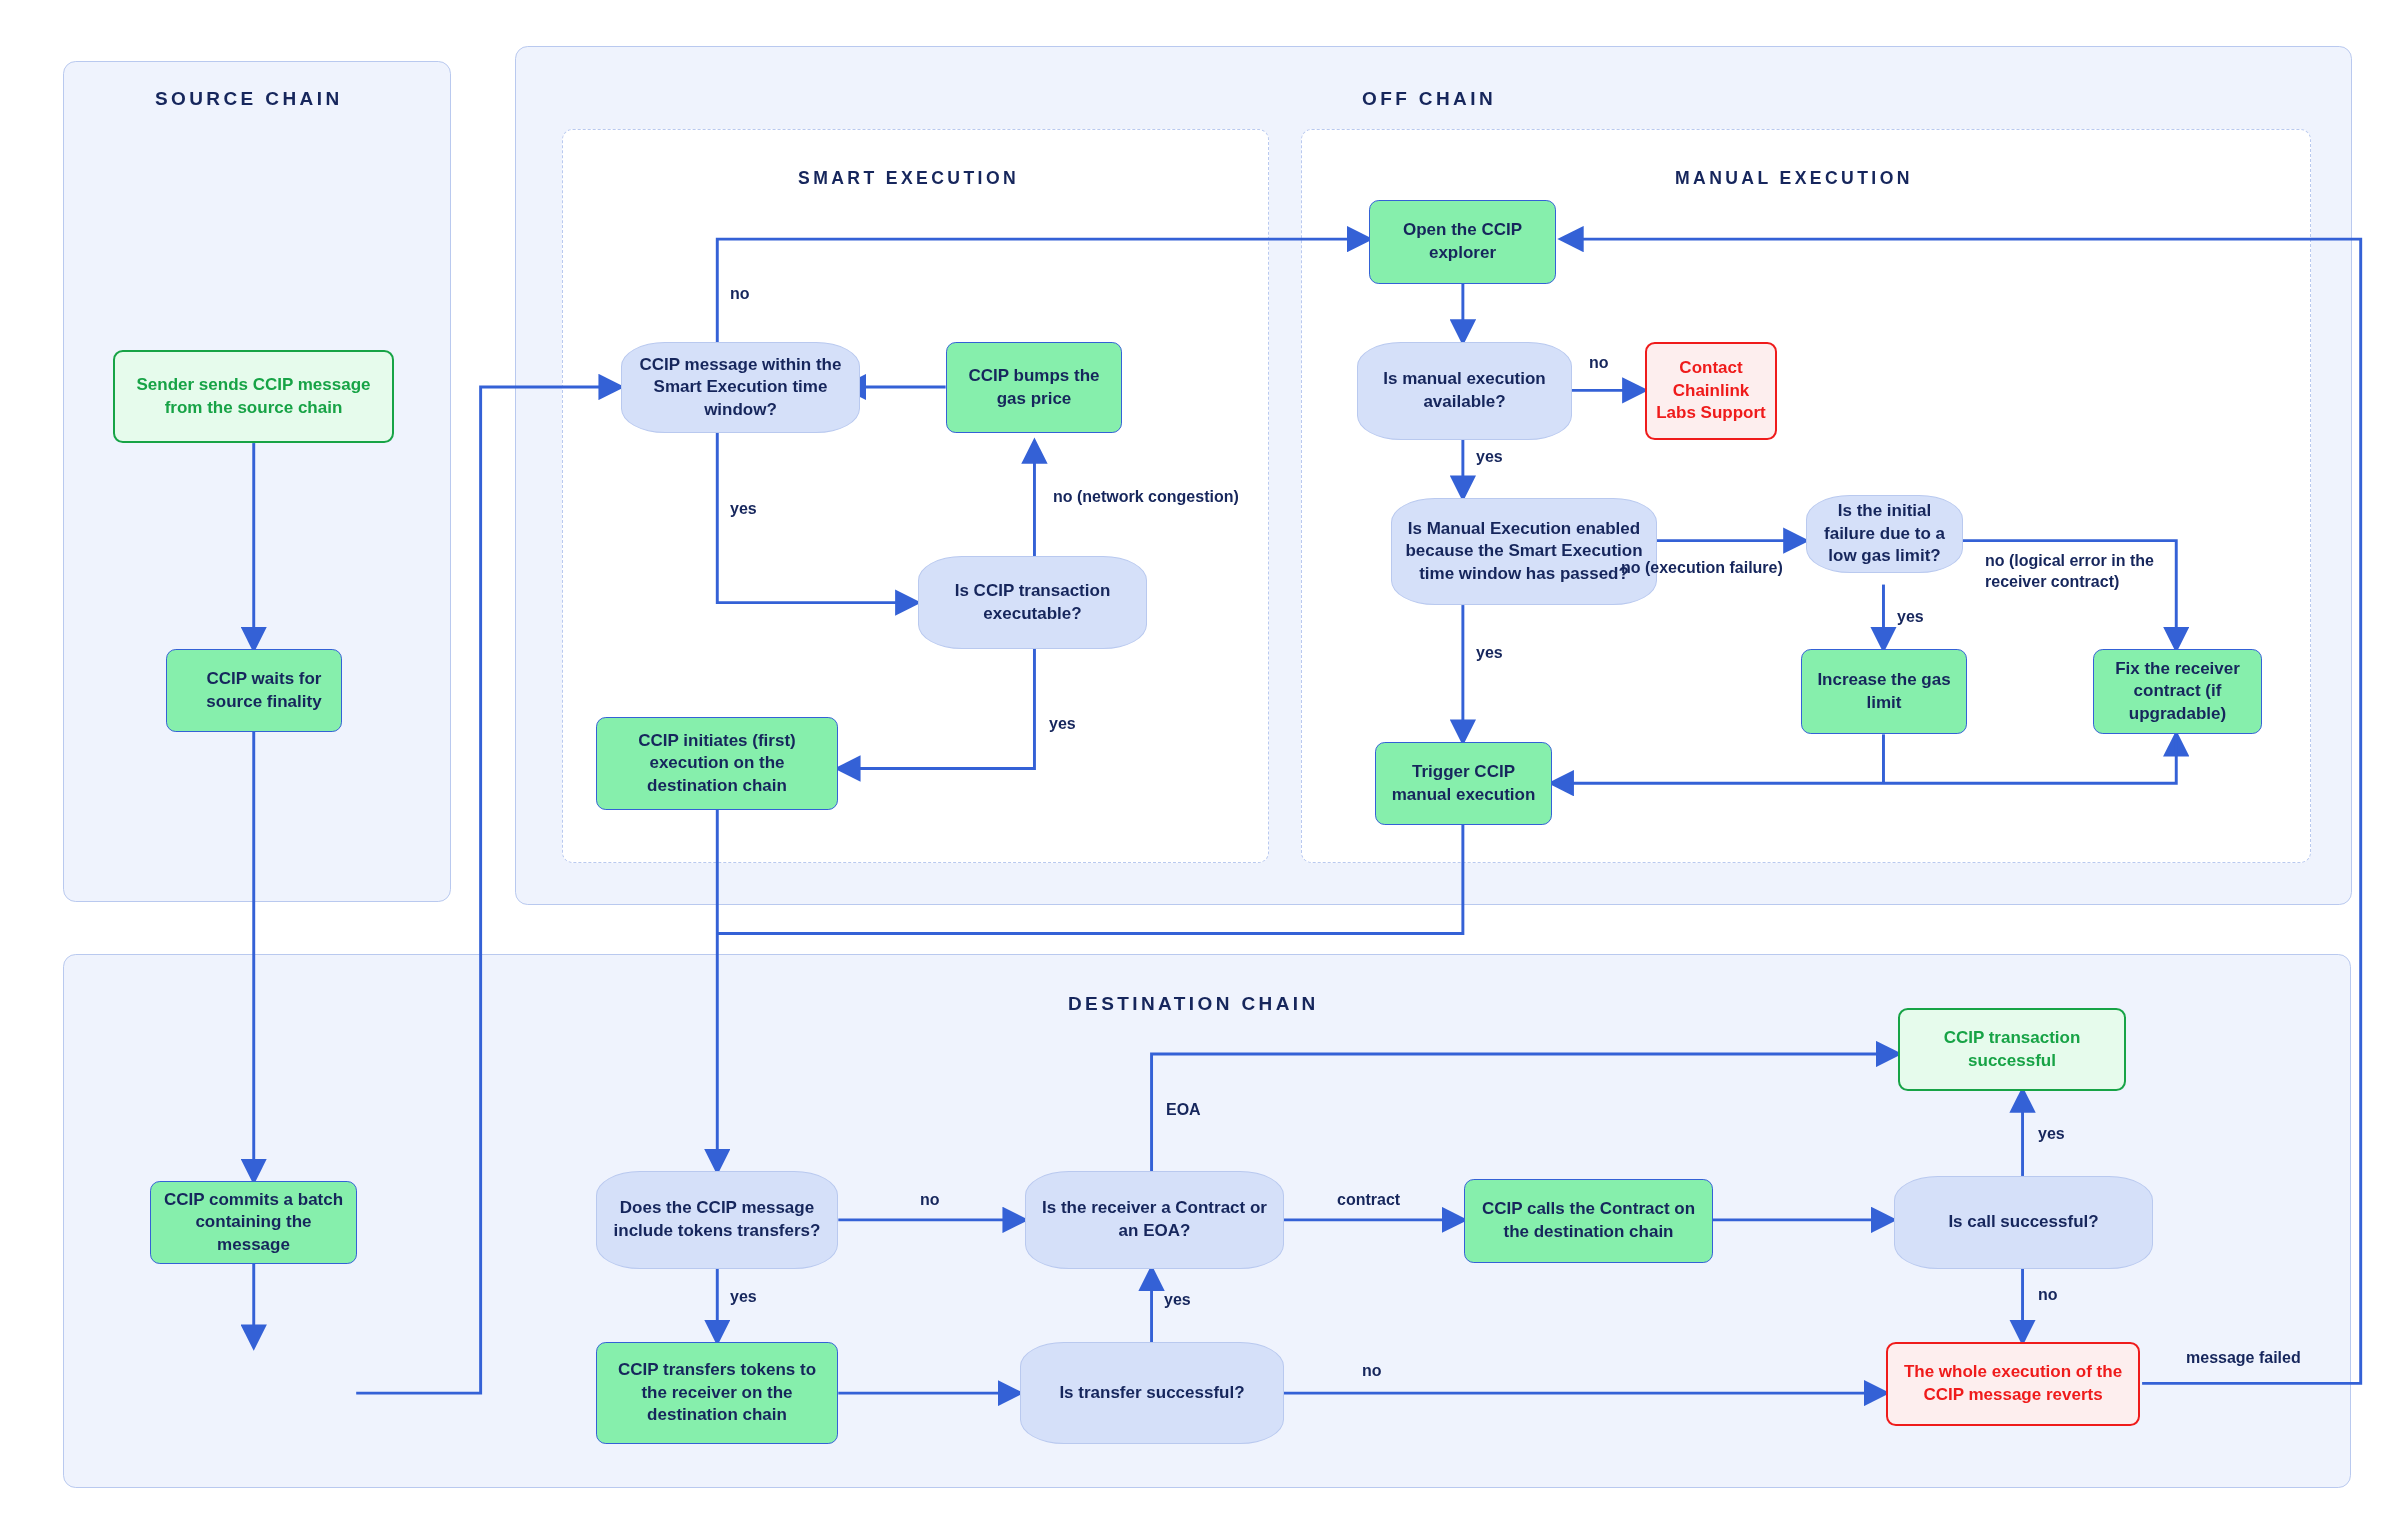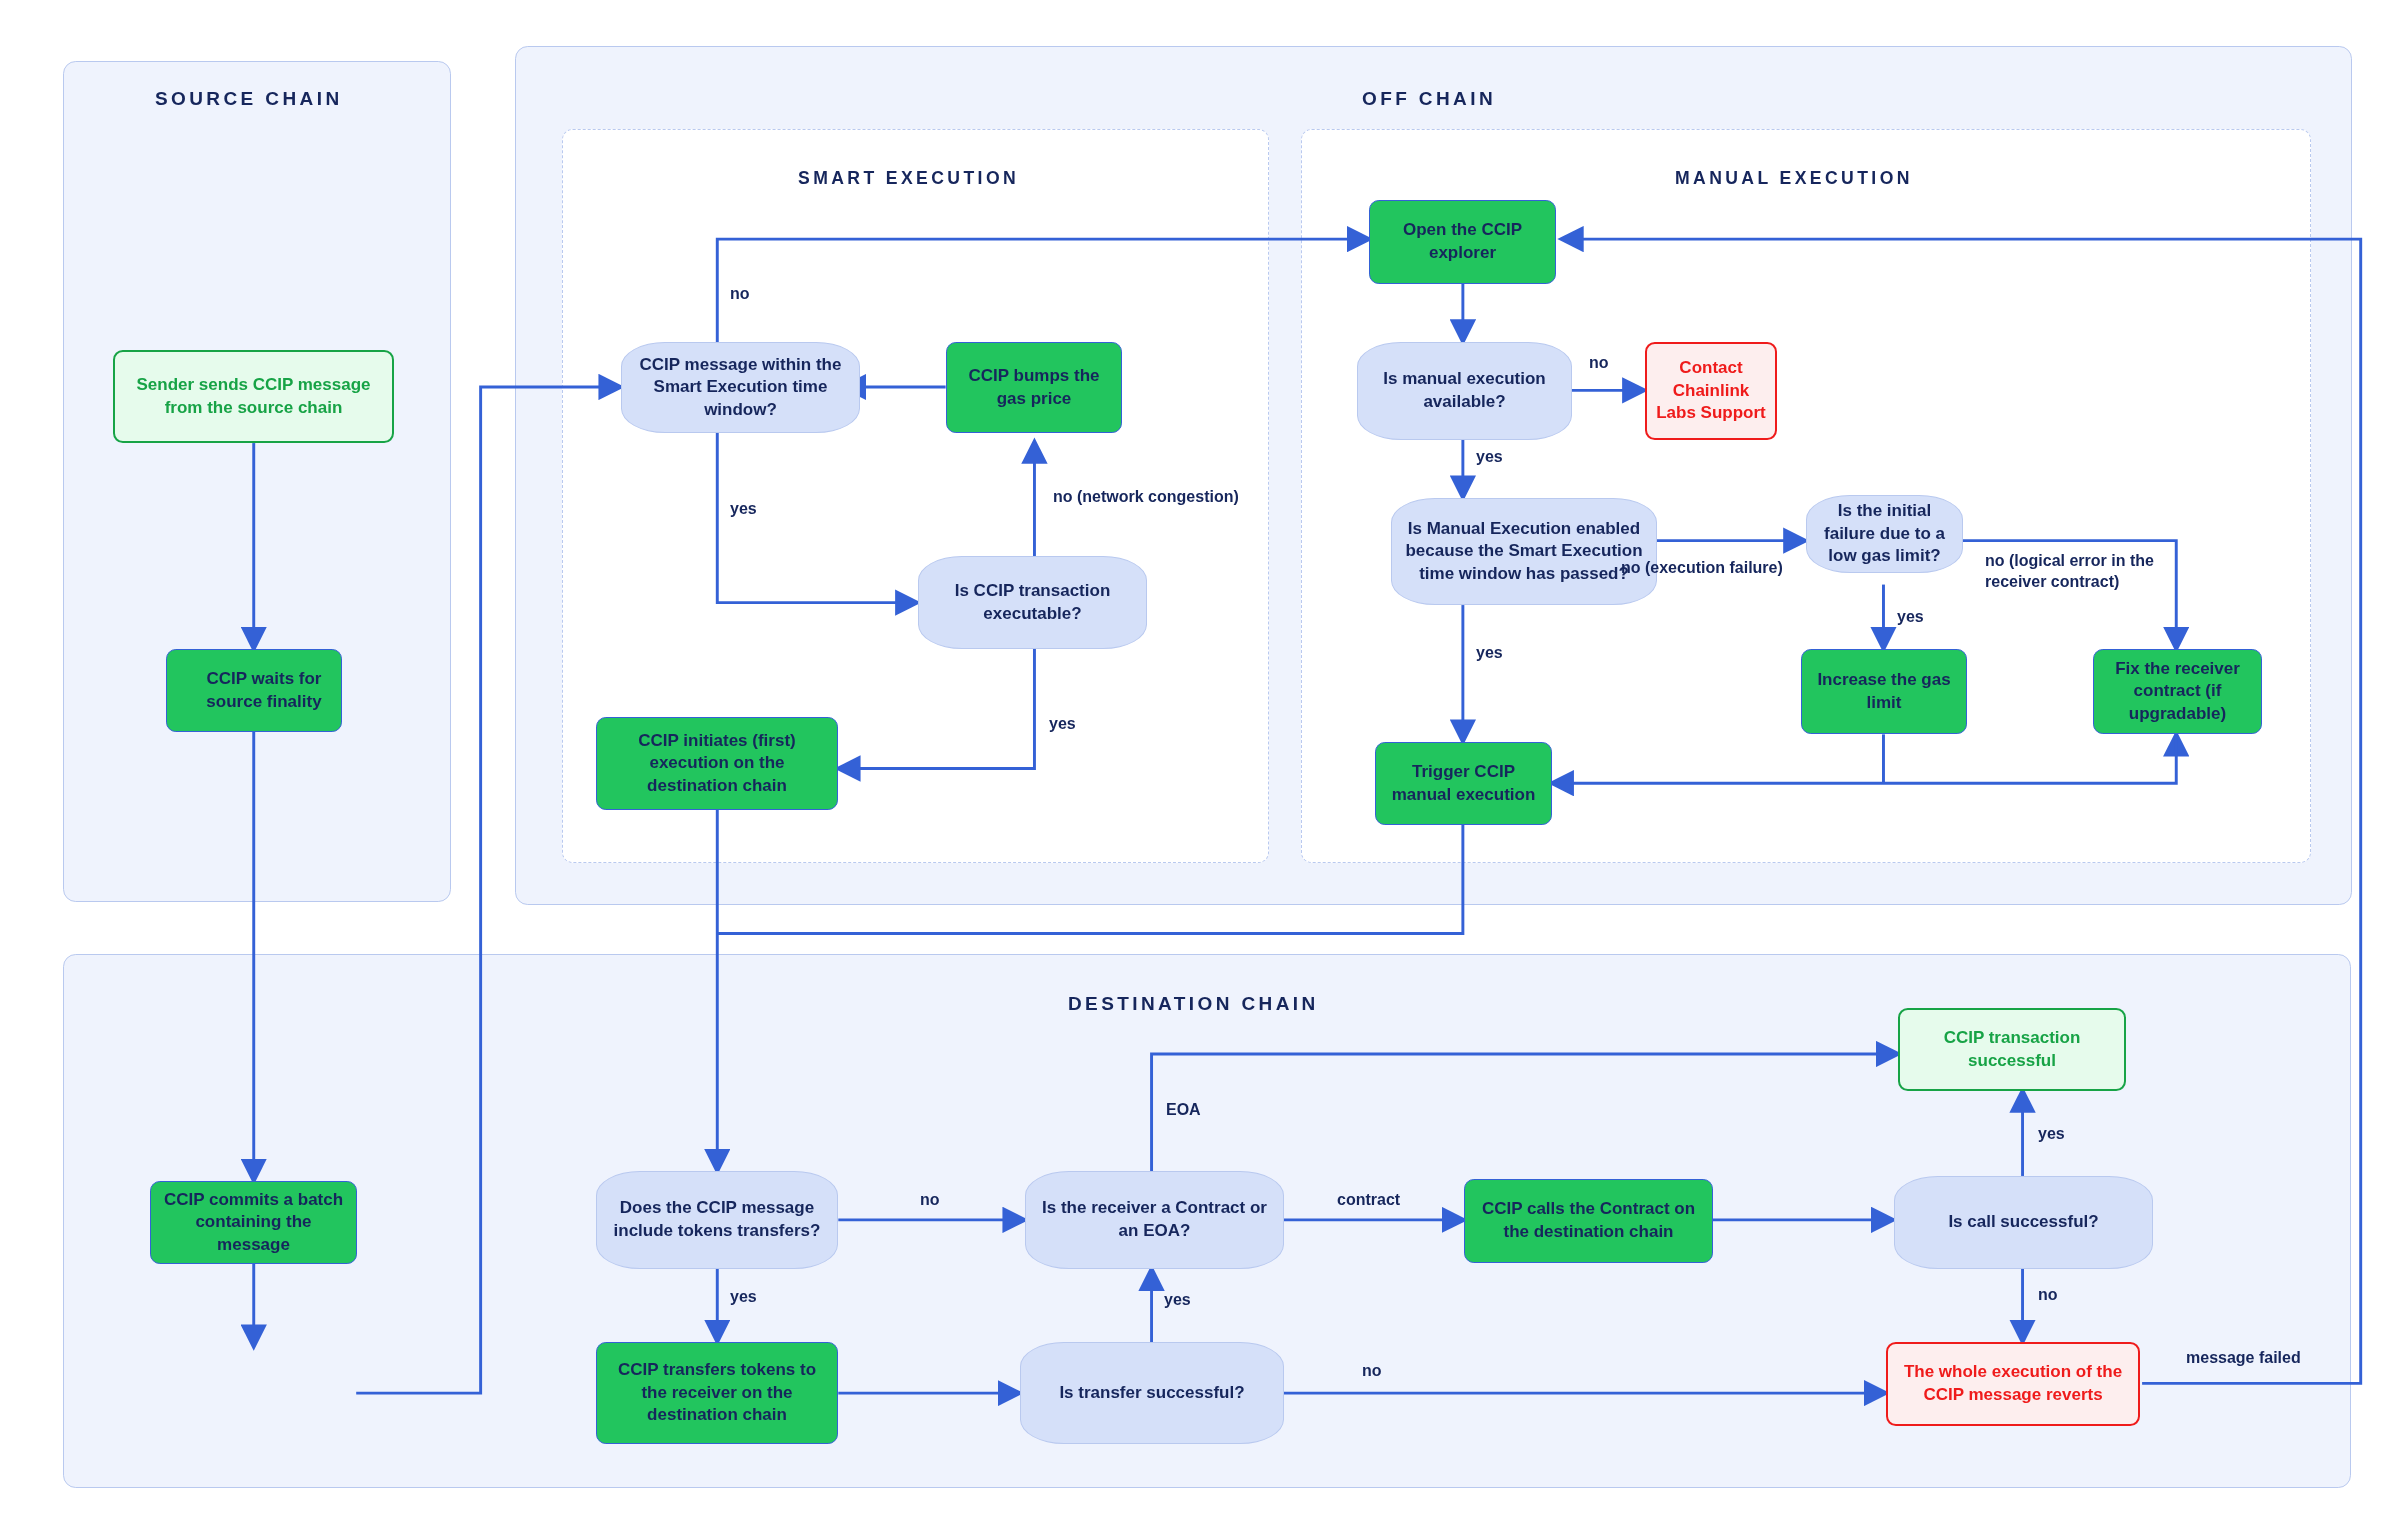--- a/index.html
+++ b/index.html
@@ -7,21 +7,21 @@
   #stage{position:relative;width:2389px;height:1539px;background:#ffffff;overflow:hidden;}
   svg#wires{position:absolute;left:0;top:0;width:2389px;height:1539px;pointer-events:none;}
 
   .lane{position:absolute;border:1.5px solid #b9c9ef;border-radius:12.7px;background:#eff3fd;}
   .lane-title{position:absolute;font-size:19px;letter-spacing:3.4px;font-weight:700;color:#16265c;white-space:nowrap;}
 
   .subgroup{position:absolute;border:1.5px dashed #b9c9ef;border-radius:10.7px;background:#ffffff;}
 
   .node{position:absolute;box-sizing:border-box;display:flex;align-items:center;justify-content:center;
         text-align:center;font-weight:700;line-height:1.33;}
-  .proc{background:#22c55e;border:1.5px solid #3461d6;border-radius:9.8px;color:#16265c;font-size:17px;}
+  .proc{background:#86efac;border:1.5px solid #3461d6;border-radius:9.8px;color:#16265c;font-size:17px;}
   .dec{background:#d5e0f9;border:1.5px solid #b9c9ef;border-radius:44px/24.4px;color:#16265c;font-size:17px;}
   .ok{background:#e6fbec;border:2px solid #17a346;border-radius:9.8px;color:#17a346;font-size:17px;}
   .bad{background:#fdeeee;border:2px solid #ef1b1b;border-radius:9.8px;color:#ef1b1b;font-size:17px;}
   .node span{padding:0 7.8px;display:block;}
 
   .elabel{position:absolute;font-size:16px;font-weight:700;color:#16265c;white-space:nowrap;}
   .elabel.wrap{white-space:normal;width:176px;line-height:1.3;}
 </style>
 </head>
 <body>

